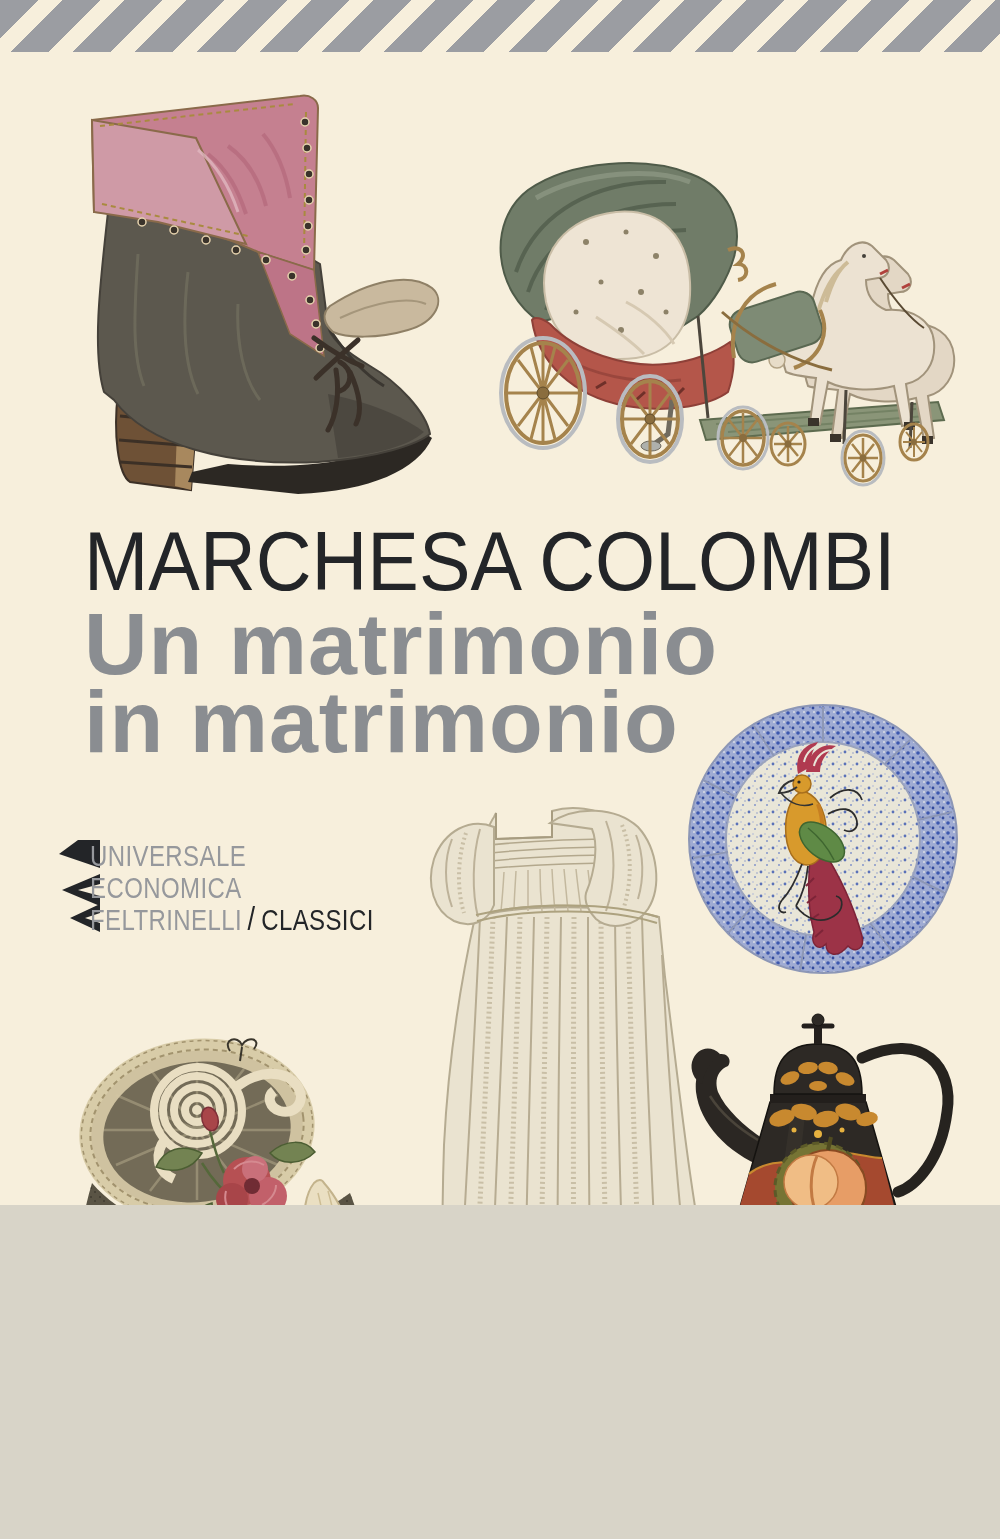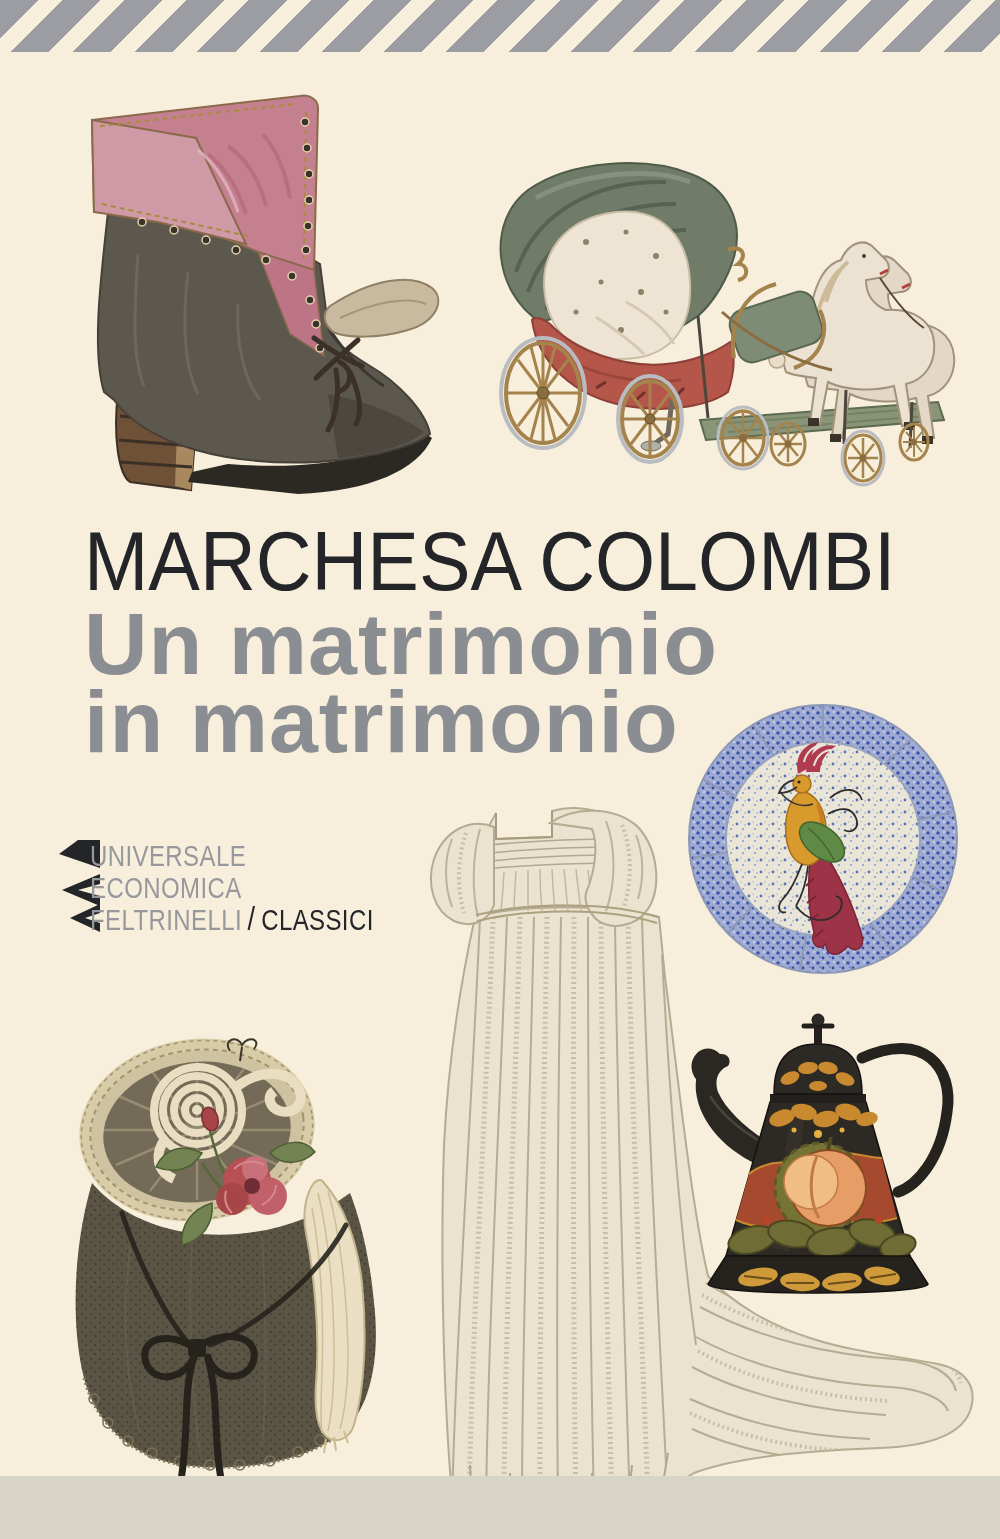--- a/index.html
+++ b/index.html
@@ -1,18 +1,18 @@
 <!DOCTYPE html>
 <html><head>
 <meta charset="utf-8">
 <style>
   html,body{margin:0;padding:0;}
   body{background:#d8d4c8;font-family:"Liberation Sans",sans-serif;}
   .cover{
-    position:relative;width:1000px;height:1476px;margin:0 auto;
+    position:relative;width:1000px;height:1205px;margin:0 auto;
     background:#f7efdc;overflow:hidden;
   }
   .stripe-band{
     position:absolute;left:0;top:0;width:1000px;height:52px;
     background:repeating-linear-gradient(135deg,#9b9da2 0 27px,rgba(0,0,0,0) 27px 44px);
   }
   .author{
     position:absolute;left:84px;top:519px;
     font-size:84px;font-weight:400;line-height:1;color:#232528;
     letter-spacing:0px;white-space:nowrap;

